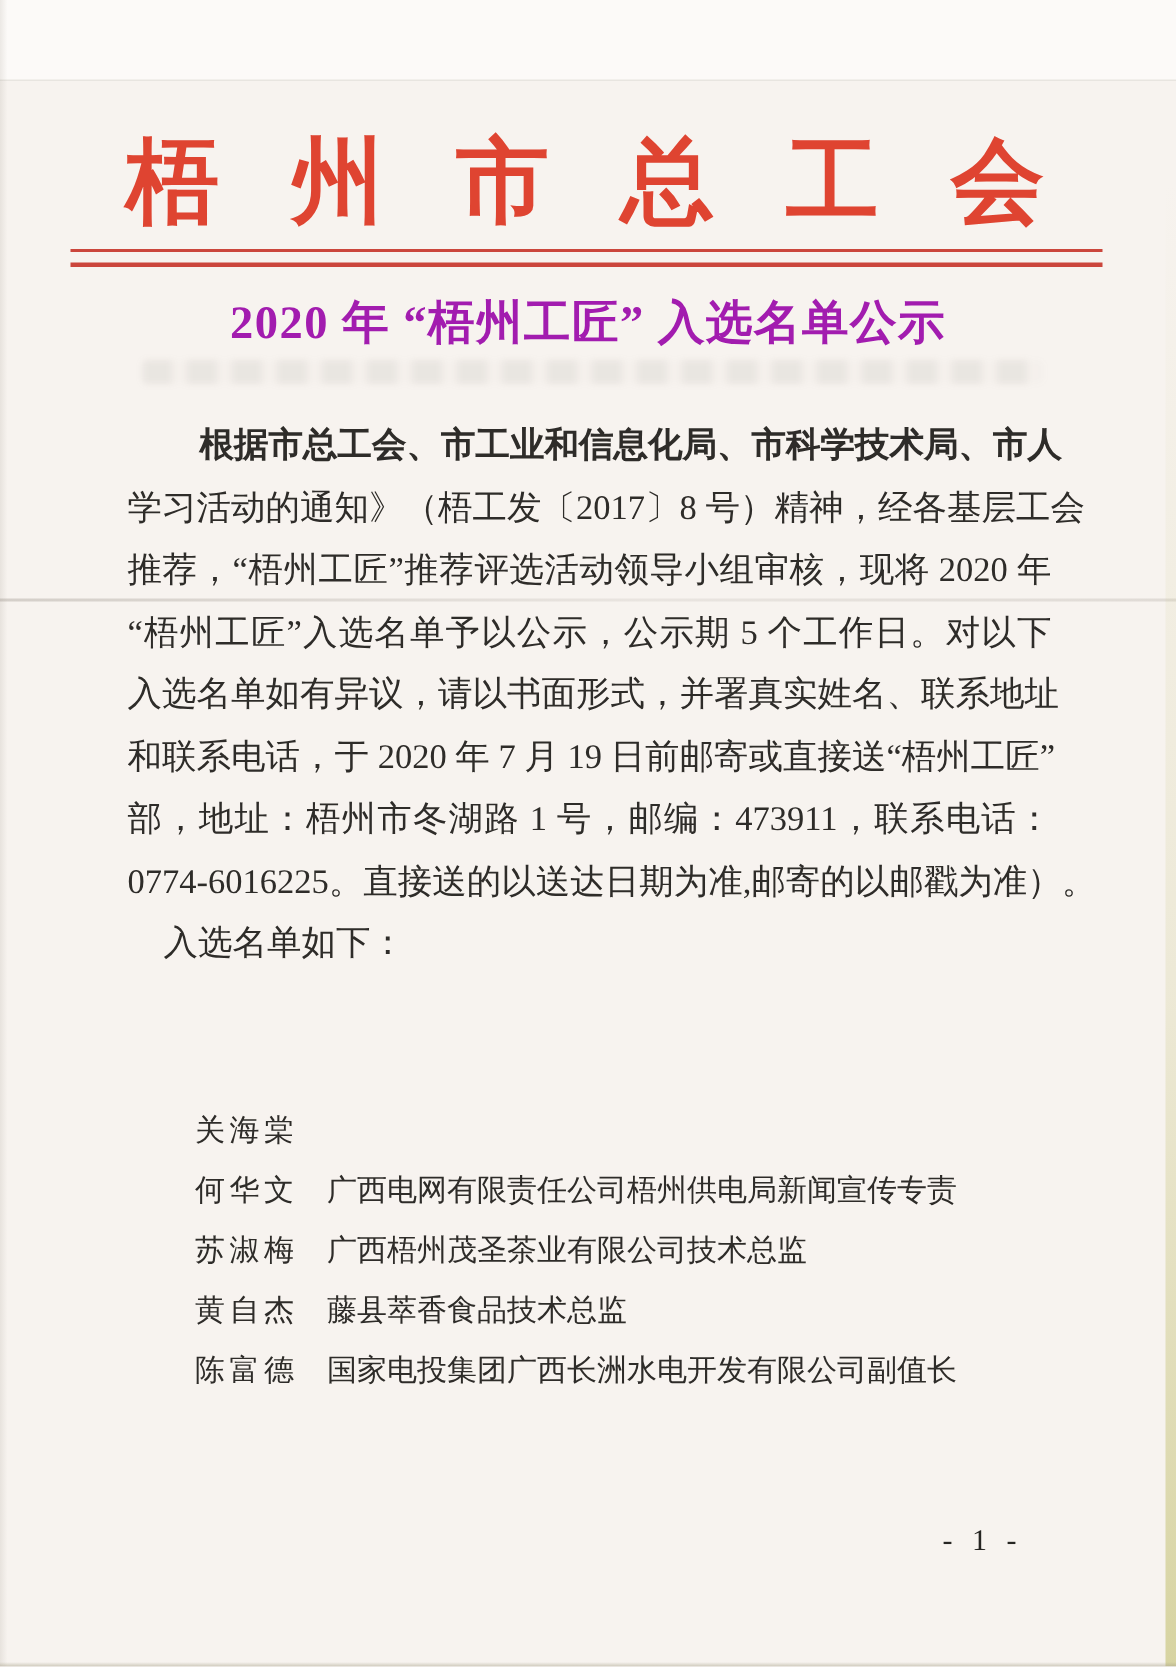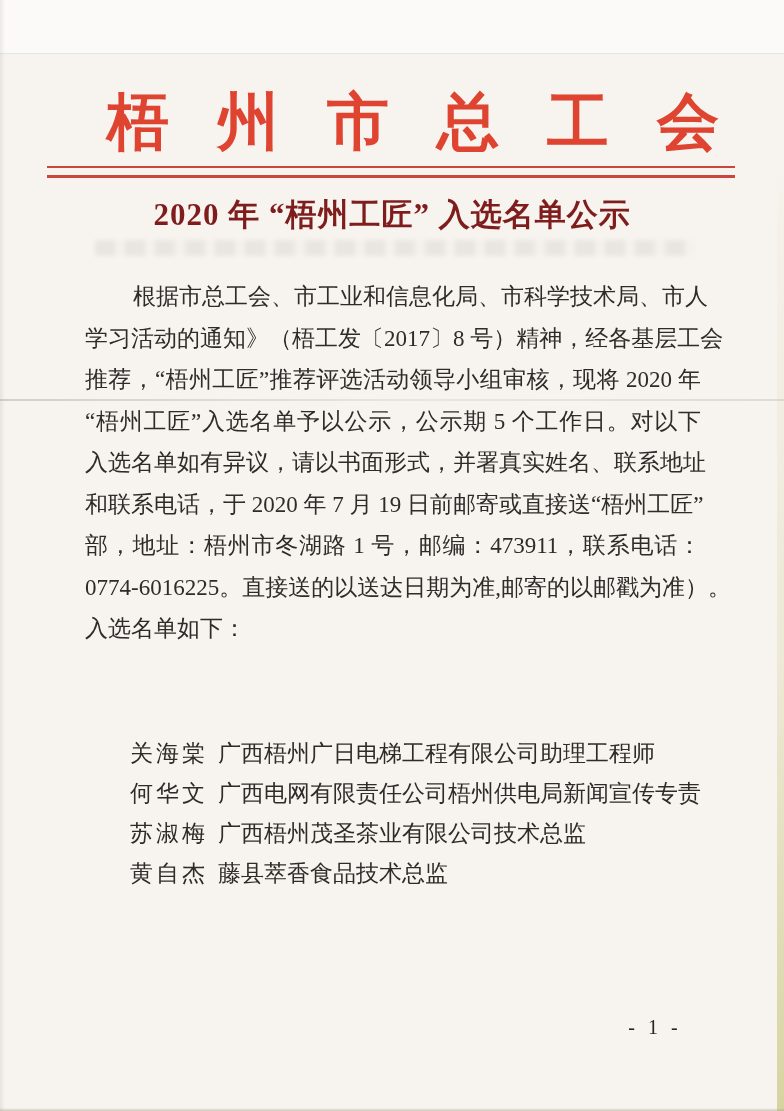--- a/index.html
+++ b/index.html
@@ -44,51 +44,51 @@
   .edge-left{
     position:absolute;top:0;bottom:0;left:0;width:5px;
     background:linear-gradient(to right, rgba(160,152,142,0.18), rgba(160,152,142,0));
   }
   .edge-bottom{
     position:absolute;bottom:0;left:0;right:0;height:3px;
     background:linear-gradient(to bottom, rgba(175,170,150,0), rgba(165,160,135,0.5));
   }
   
   .org-title{
-    position:absolute;top:88px;left:107px;width:612px;
+    position:absolute;top:88px;left:84px;width:612px;
     font-size:62px;line-height:68px;font-weight:bold;
     color:var(--accent);
     text-align:justify;text-align-last:justify;
     white-space:nowrap;letter-spacing:0;
   }
   .divider{
     position:absolute;top:166px;left:47px;width:688px;height:12px;
     border-top:2px solid var(--divider);
     border-bottom:3px solid var(--divider);
   }
   .notice-title{
     position:absolute;top:194px;left:0;width:100%;
     font-size:31px;line-height:42px;font-weight:bold;
-    color:#7f1d1d;text-align:center;letter-spacing:1px;
+    color:#a21caf;text-align:center;letter-spacing:1px;
   }
   
   .body-text{
     position:absolute;top:276px;left:85px;width:616px;
     font-size:23px;line-height:41.5px;
   }
   .bline{
     text-align:justify;text-align-last:justify;
     white-space:nowrap;
   }
-  .bline.indent{padding-left:48px;}
-  .bline.no-just{text-align:left;text-align-last:left;}
+  .bline.indent{padding-left:48px;font-weight:bold;}
+  .bline.no-just{text-align:left;text-align-last:left;margin-left:24px;}
   
   .name-list{
     position:absolute;top:734px;left:130px;width:575px;
-    font-size:23px;line-height:40px;
+    font-size:20px;line-height:40px;
   }
   .row{display:flex;align-items:baseline;}
   .nm{
     width:80px;flex:0 0 80px;
     letter-spacing:3px;font-weight:500;
   }
   .org{margin-left:8px;white-space:nowrap;}
   .page-number{
     position:absolute;top:1016px;left:613px;width:84px;
     font-size:20px;text-align:center;color:#262522;
@@ -119,34 +119,37 @@
     <div class="bline">入选名单如有异议，请以书面形式，并署真实姓名、联系地址</div>
     <div class="bline">和联系电话，于 2020 年 7 月 19 日前邮寄或直接送“梧州工匠”</div>
     <div class="bline">部，地址：梧州市冬湖路 1 号，邮编：473911，联系电话：</div>
     <div class="bline">0774-6016225。直接送的以送达日期为准,邮寄的以邮戳为准）。</div>
     <div class="bline no-just">入选名单如下：</div>
   </div>
 
   <div class="name-list">
     <div class="row">
       <span class="nm">关海棠</span>
-      <span class="org">广西梧州广日电梯工程有限公司助理工程师</span>
     </div>
     <div class="row">
       <span class="nm">何华文</span>
       <span class="org">广西电网有限责任公司梧州供电局新闻宣传专责</span>
     </div>
     <div class="row">
       <span class="nm">苏淑梅</span>
       <span class="org">广西梧州茂圣茶业有限公司技术总监</span>
     </div>
     <div class="row">
       <span class="nm">黄自杰</span>
       <span class="org">藤县萃香食品技术总监</span>
     </div>
+    <div class="row">
+      <span class="nm">陈富德</span>
+      <span class="org">国家电投集团广西长洲水电开发有限公司副值长</span>
+    </div>
   </div>
 
   <div class="page-number">- 1 -</div>
 
   <div class="edge-left"></div>
   <div class="edge-right"></div>
   <div class="edge-bottom"></div>
 </div>
 
 </body></html>

